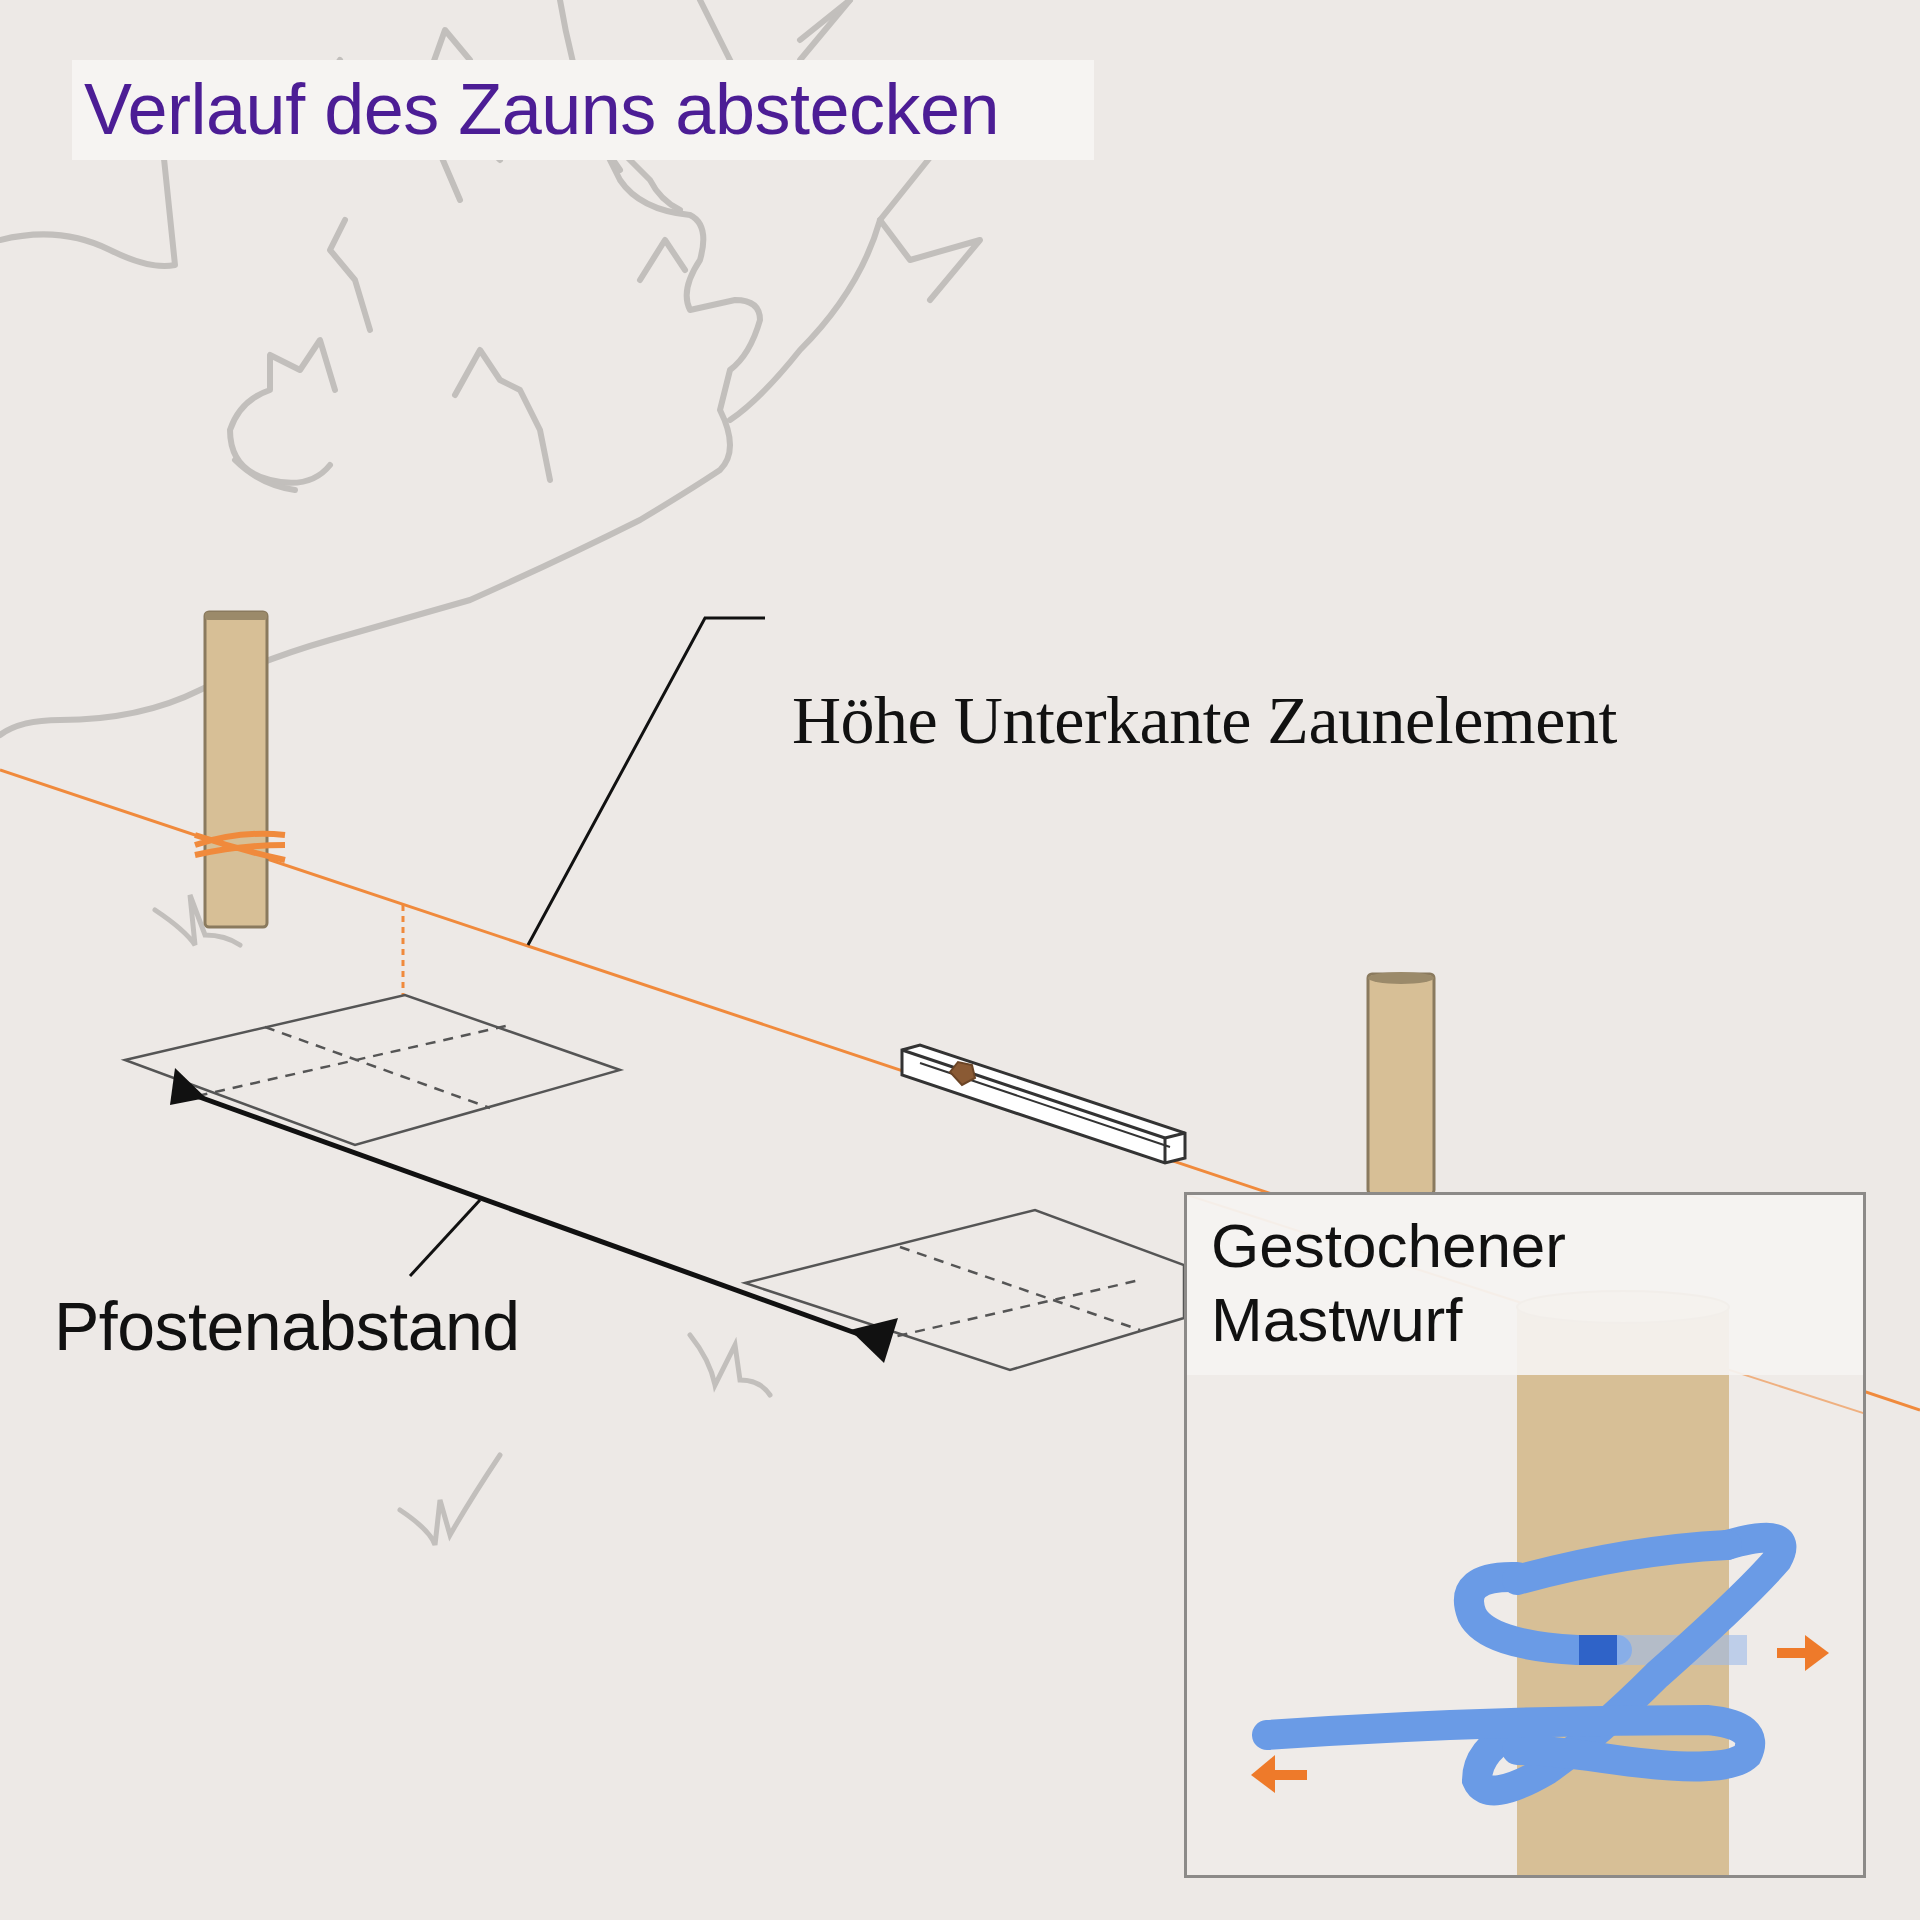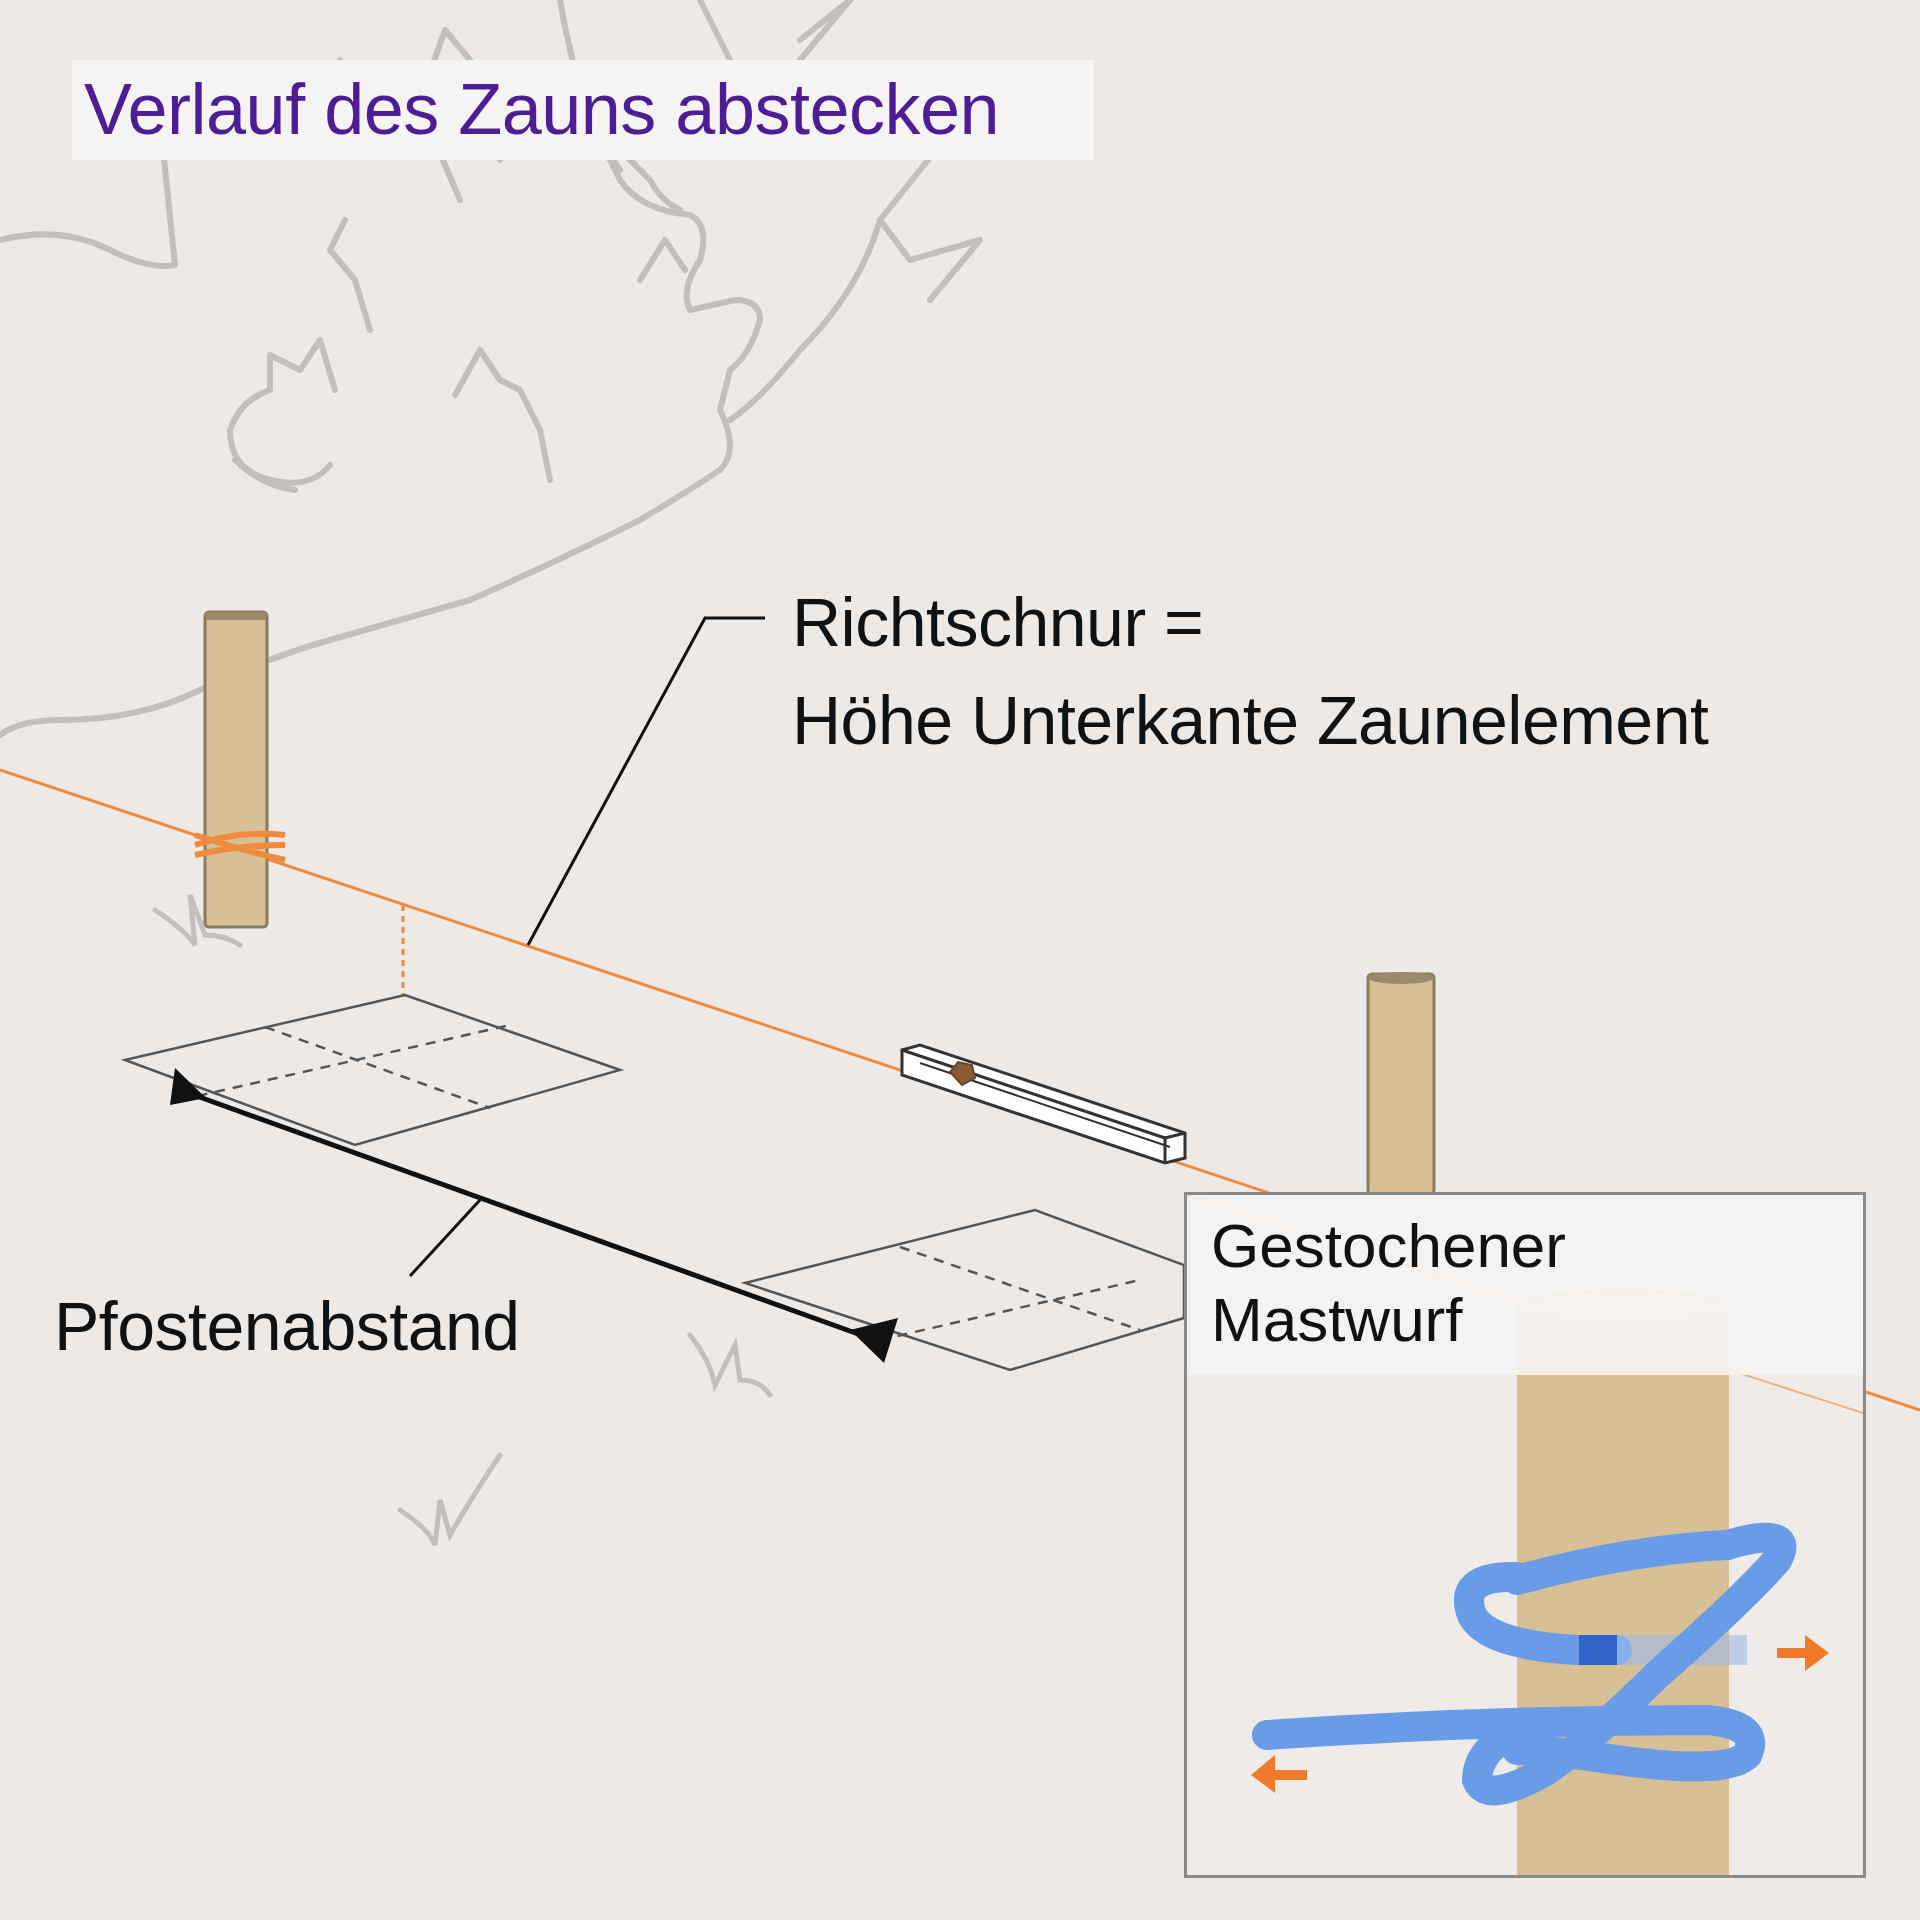--- a/index.html
+++ b/index.html
@@ -85,22 +85,21 @@
       <line x1="1165" y1="1138" x2="1185" y2="1133"></line>
       <line x1="1165" y1="1138" x2="1165" y2="1163"></line>
       <line x1="920" y1="1063" x2="1170" y2="1147" stroke-width="2"></line>
       <path d="M950 1072 L958 1062 L972 1065 L975 1078 L962 1085 Z" fill="#8a5a34" stroke="#6b4526" stroke-width="2"></path>
     </g>
   </svg>
 
   <div class="title-box"></div>
   <div class="title">Verlauf des Zauns abstecken</div>
 
-  <div class="label" style="left:792px; top:588px;">Richtschnur =</div>
-  <div class="label" style="left:792px; top:686px;">Höhe Unterkante Zaunelement</div>
+  <div class="label" style="left:792px; top:686px;font-family:Liberation Serif, serif;">Höhe Unterkante Zaunelement</div>
 
   <div class="label" style="left:54px; top:1292px;">Pfostenabstand</div>
 
   <div class="inset">
     <svg width="682" height="686" viewBox="0 0 682 686" style="position:absolute;left:0;top:0;">
 
       <line x1="0" y1="0" x2="682" y2="220" stroke="#f08a3c" stroke-width="2" opacity="0.6"></line>
 
       <rect x="330" y="110" width="212" height="580" fill="#d7bf96"></rect>
       <ellipse cx="436" cy="112" rx="106" ry="16" fill="#e9dcc4" stroke="#c8b594" stroke-width="2"></ellipse>

